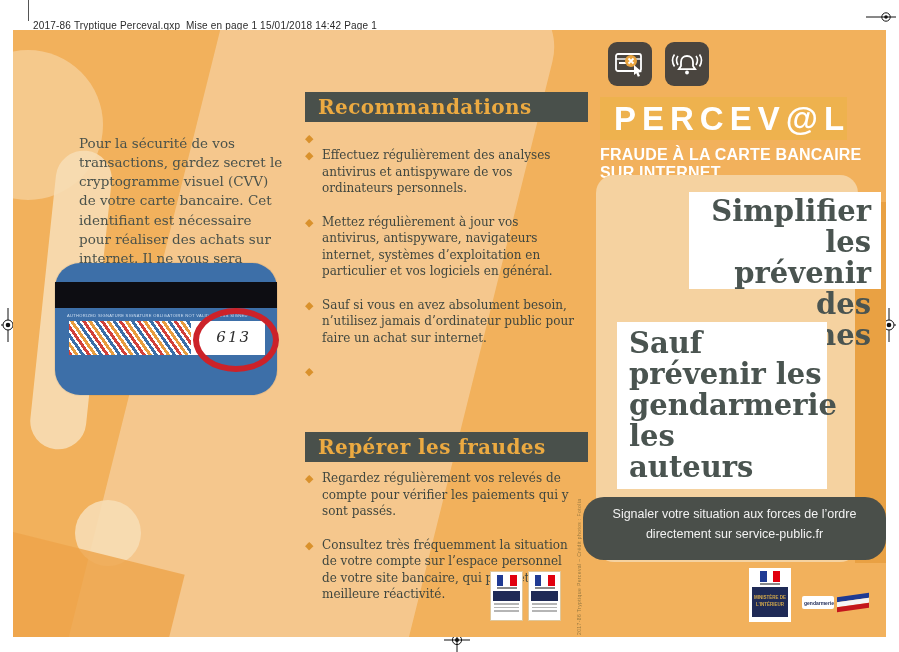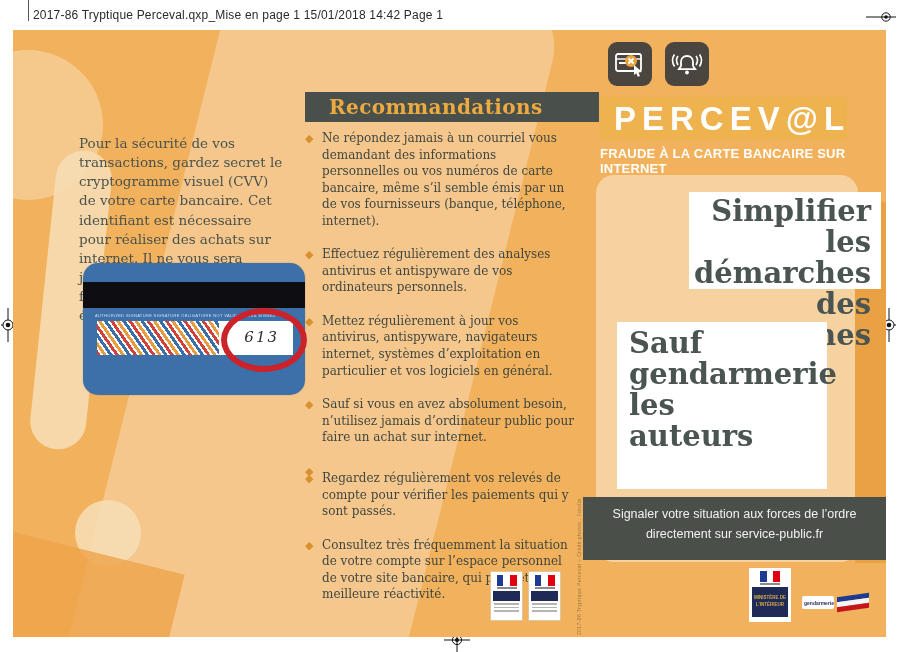--- a/index.html
+++ b/index.html
@@ -1,49 +1,49 @@
 <!DOCTYPE html>
 <html><head>
 <meta charset="utf-8">
 <style>
   html,body{margin:0;padding:0;}
   body{width:899px;height:652px;background:#ffffff;position:relative;overflow:hidden;
        font-family:"DejaVu Serif",serif;-webkit-font-smoothing:antialiased;}
   .abs{position:absolute;}
 
   
-  .file-header{left:33px;top:8px;font-family:"Liberation Sans",sans-serif;font-size:12px;color:#2b2b2b;letter-spacing:.2px;}
+  .file-header{left:33px;top:20px;font-family:"Liberation Sans",sans-serif;font-size:10px;color:#2b2b2b;letter-spacing:.2px;}
   .header-rule{left:28px;top:0;width:1px;height:21px;background:#555;}
   .regmark svg{display:block;}
 
   
   .sheet{left:13px;top:30px;width:873px;height:607px;background:#f2b15c;overflow:hidden;}
 
   
   .wm-tri{left:120px;top:-80px;width:330px;height:900px;background:#f6cf9d;opacity:.75;transform:rotate(14deg);border-radius:60px;}
   .wm-bar{left:30px;top:120px;width:56px;height:300px;border-radius:28px;background:#f7ddb4;opacity:.9;transform:rotate(6deg);}
   .wm-dot{left:62px;top:470px;width:66px;height:66px;border-radius:50%;background:#f7ddb4;opacity:.9;}
   .wm-corner{left:-30px;top:520px;width:190px;height:120px;background:#eda44a;opacity:.8;transform:rotate(14deg);}
   .wm-topcurve{left:-60px;top:20px;width:150px;height:150px;border-radius:50%;background:#f7ddb4;opacity:.55;}
 
   
   .savoir-title{left:68px;top:60px;font-size:27px;font-weight:bold;color:#3c443f;}
   .savoir-body{left:66px;top:104px;width:204px;font-size:13.5px;line-height:1.42;color:#4a524b;}
 
-  .card{left:70px;top:233px;width:222px;height:132px;background:#3d6fa8;border-radius:15px;box-shadow:0 0 0 1px rgba(0,0,0,.05);}
+  .card{left:42px;top:233px;width:222px;height:132px;background:#3d6fa8;border-radius:25px;box-shadow:0 0 0 1px rgba(0,0,0,.05);}
   .card-stripe{left:0;top:19px;width:222px;height:26px;background:#0d0d12;}
   .card-sigline{left:12px;top:50px;width:205px;font-family:"Liberation Sans",sans-serif;font-size:4px;letter-spacing:.35px;color:#cfe0f2;white-space:nowrap;overflow:hidden;}
   .card-band{left:14px;top:58px;width:196px;height:34px;background:#ffffff;}
   .card-pattern{left:0;top:0;width:122px;height:34px;
      background:repeating-linear-gradient(55deg,#d2413a 0 3px,#ffffff 3px 5px,#e89c3e 5px 8px,#ffffff 8px 10px,#3a6ea8 10px 13px,#ffffff 13px 15px);}
   .card-cvv{right:14px;top:7px;font-style:italic;font-size:15px;color:#2e2e2e;letter-spacing:2px;}
   .card-redring{left:138px;top:45px;width:74px;height:52px;border:6px solid #cc2229;border-radius:50%;}
 
   
-  .sec-header{width:283px;height:30px;background:#49504b;display:flex;align-items:center;padding-left:11px;}
+  .sec-header{width:283px;height:30px;background:#49504b;display:flex;align-items:center;}
   .sec-header span{padding-left:13px;font-size:20px;font-weight:bold;color:#ecaa41;letter-spacing:.4px;}
   .sec1{left:292px;top:62px;} .sec2{left:292px;top:402px;}
   .blist{width:270px;}
   .blist1{left:292px;top:100px;} .blist2{left:292px;top:440px;}
   .bitem{position:relative;padding-left:17px;margin-bottom:17px;font-size:12px;line-height:1.38;color:#3f463f;}
   .bitem .dia{position:absolute;left:0;top:1px;font-size:11px;color:#d9912c;font-family:"DejaVu Sans",sans-serif;}
 
   .vcredits{left:563px;top:455px;height:150px;writing-mode:vertical-rl;transform:rotate(180deg);
             font-family:"Liberation Sans",sans-serif;font-size:5px;color:#9a7a40;letter-spacing:.4px;}
 
@@ -54,32 +54,32 @@
   .flag-base{width:20px;height:2px;background:#8a8a8a;margin-top:1px;}
   .gov-band{width:27px;height:10px;background:#1f2a56;margin-top:2px;}
   .gov-line{width:25px;height:1.5px;background:#b5b5b5;margin-top:2px;}
 
   
   .app-icon{width:44px;height:44px;border-radius:9px;background:#4a453f;display:flex;align-items:center;justify-content:center;}
   .icon1{left:595px;top:12px;} .icon2{left:652px;top:12px;}
 
   .brand-strip{left:587px;top:67px;width:247px;height:43px;background:#eeb24e;display:flex;align-items:center;}
   .brand-strip span{padding-left:14px;font-family:"Liberation Sans",sans-serif;font-size:33px;font-weight:bold;color:#ffffff;letter-spacing:6px;}
-  .brand-sub{left:587px;top:116px;font-family:"Liberation Sans",sans-serif;font-size:13px;font-weight:bold;color:#ffffff;letter-spacing:.2px;}
+  .brand-sub{left:587px;top:116px;font-family:"Liberation Sans",sans-serif;font-size:16px;font-weight:bold;color:#ffffff;letter-spacing:.2px;}
 
   .cream-rect{left:583px;top:145px;width:262px;height:387px;border-radius:18px;background:#f5d2a0;}
   .side-band{left:842px;top:172px;width:31px;height:361px;background:#e9a143;}
 
   .headline{background:#ffffff;font-weight:bold;color:#4a5450;margin-left:32px;}
   .headline div{line-height:1.07;}
   .hl1{left:644px;top:162px;width:192px;height:97px;text-align:right;font-size:29px;padding:4px 10px 0 0;box-sizing:border-box;}
   .hl2{left:572px;top:292px;width:210px;height:167px;text-align:left;font-size:29px;padding:6px 0 0 12px;box-sizing:border-box;}
 
   .signal-box{left:570px;top:467px;width:303px;height:63px;background:#4a4f4a;text-align:center;
-              font-family:"Liberation Sans",sans-serif;font-size:12.5px;color:#f2f2f2;line-height:1.6;padding-top:7px;box-sizing:border-box;}
+              font-family:"Liberation Sans",sans-serif;font-size:12.5px;color:#f2f2f2;line-height:1.6;padding-top:7px;box-sizing:border-box;border-radius:21px;}
 
   .min-logo{left:736px;top:538px;width:42px;height:54px;background:#ffffff;display:flex;flex-direction:column;align-items:center;padding-top:3px;box-sizing:border-box;}
   .min-band{width:36px;height:30px;background:#1f2a56;margin-top:2px;display:flex;align-items:center;justify-content:center;text-align:center;
             font-family:"Liberation Sans",sans-serif;font-size:4.5px;font-weight:bold;color:#d4a94a;line-height:1.5;}
   .gend-logo{left:789px;top:566px;width:32px;height:13px;background:#ffffff;border-radius:2px;display:flex;align-items:center;justify-content:center;gap:2px;
              font-family:"Liberation Sans",sans-serif;font-size:5px;font-weight:bold;color:#1f2a56;}
   .gend-sq{width:4px;height:4px;background:#e1000f;display:inline-block;}
   .pol-logo{left:824px;top:564px;width:32px;height:17px;}
   .pol-logo i{position:absolute;left:0;width:32px;height:5px;display:block;transform:skewY(-8deg);}
   .pol-b{top:1px;background:#1f3a93;} .pol-w{top:6px;background:#f5f5f5;} .pol-r{top:11px;background:#c3161c;}
@@ -139,27 +139,30 @@
       <div class="abs card-pattern"></div>
       <div class="abs card-cvv">613</div>
     </div>
     <div class="abs card-redring"></div>
   </div>
 
   <div class="abs sec-header sec1">
     <span>Recommandations</span>
   </div>
   <div class="abs blist blist1">
-    <div class="bitem"><span class="dia">◆</span><span>Ne répondez jamais à un courriel vous demandant des informations personnelles ou vos numéros de carte bancaire, même s’il semble émis par un de vos fournisseurs (banque, téléphone, internet).</span></div>
+    <div class="bitem"><span class="dia">◆</span></div>
     <div class="bitem"><span class="dia">◆</span><span>Effectuez régulièrement des analyses antivirus et antispyware de vos ordinateurs personnels.</span></div>
     <div class="bitem"><span class="dia">◆</span><span>Mettez régulièrement à jour vos antivirus, antispyware, navigateurs internet, systèmes d’exploitation en particulier et vos logiciels en général.</span></div>
     <div class="bitem"><span class="dia">◆</span><span>Sauf si vous en avez absolument besoin, n’utilisez jamais d’ordinateur public pour faire un achat sur internet.</span></div>
     <div class="bitem"><span class="dia">◆</span></div>
   </div>
 
+  <div class="abs sec-header sec2">
+    <span>Repérer les fraudes</span>
+  </div>
   <div class="abs blist blist2">
     <div class="bitem"><span class="dia">◆</span><span>Regardez régulièrement vos relevés de compte pour vérifier les paiements qui y sont passés.</span></div>
     <div class="bitem"><span class="dia">◆</span><span>Consultez très fréquemment la situation de votre compte sur l’espace personnel de votre site bancaire, qui permet une meilleure réactivité.</span></div>
   </div>
 
   <div class="abs vcredits">2017-86 Tryptique Perceval – Crédit photos : Fotolia</div>
 
   <div class="abs" style="left:477px;top:541px;display:flex;gap:5px;">
     <div class="gov-logo">
       <div class="flag">
@@ -211,25 +214,26 @@
   <div class="abs brand-strip">
     <span>PERCEV@L</span>
   </div>
   <div class="abs brand-sub">FRAUDE À LA CARTE BANCAIRE SUR INTERNET</div>
 
   <div class="abs cream-rect"></div>
   <div class="abs side-band"></div>
 
   <div class="abs headline hl1">
     <div>Simplifier</div>
-    <div>les démarches</div>
+    <div>les prévenir</div>
     <div>des victimes</div>
   </div>
   <div class="abs headline hl2">
     <div>Sauf</div>
+    <div>prévenir les</div>
     <div>gendarmerie les</div>
     <div>auteurs</div>
   </div>
 
   <div class="abs signal-box">
     <div>Signaler votre situation aux forces de l’ordre</div>
     <div>directement sur service-public.fr</div>
   </div>
 
   <div class="abs min-logo">

